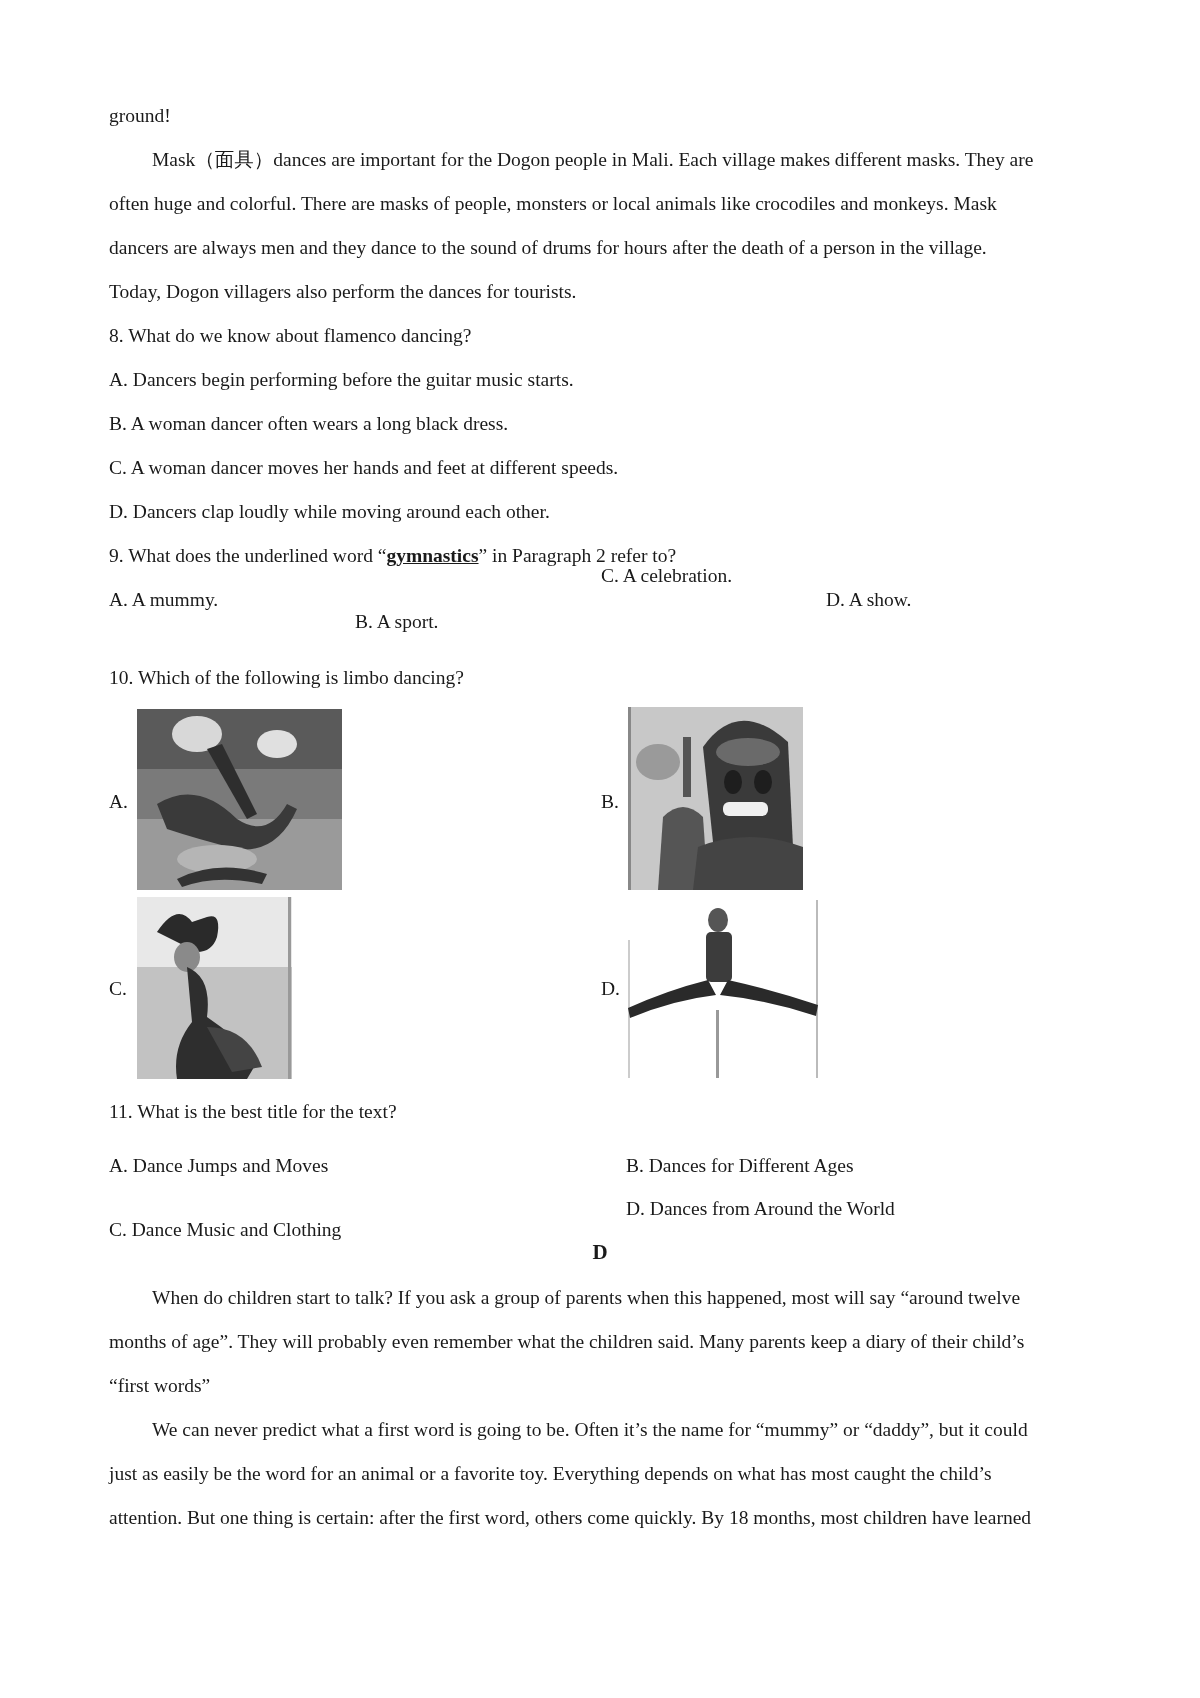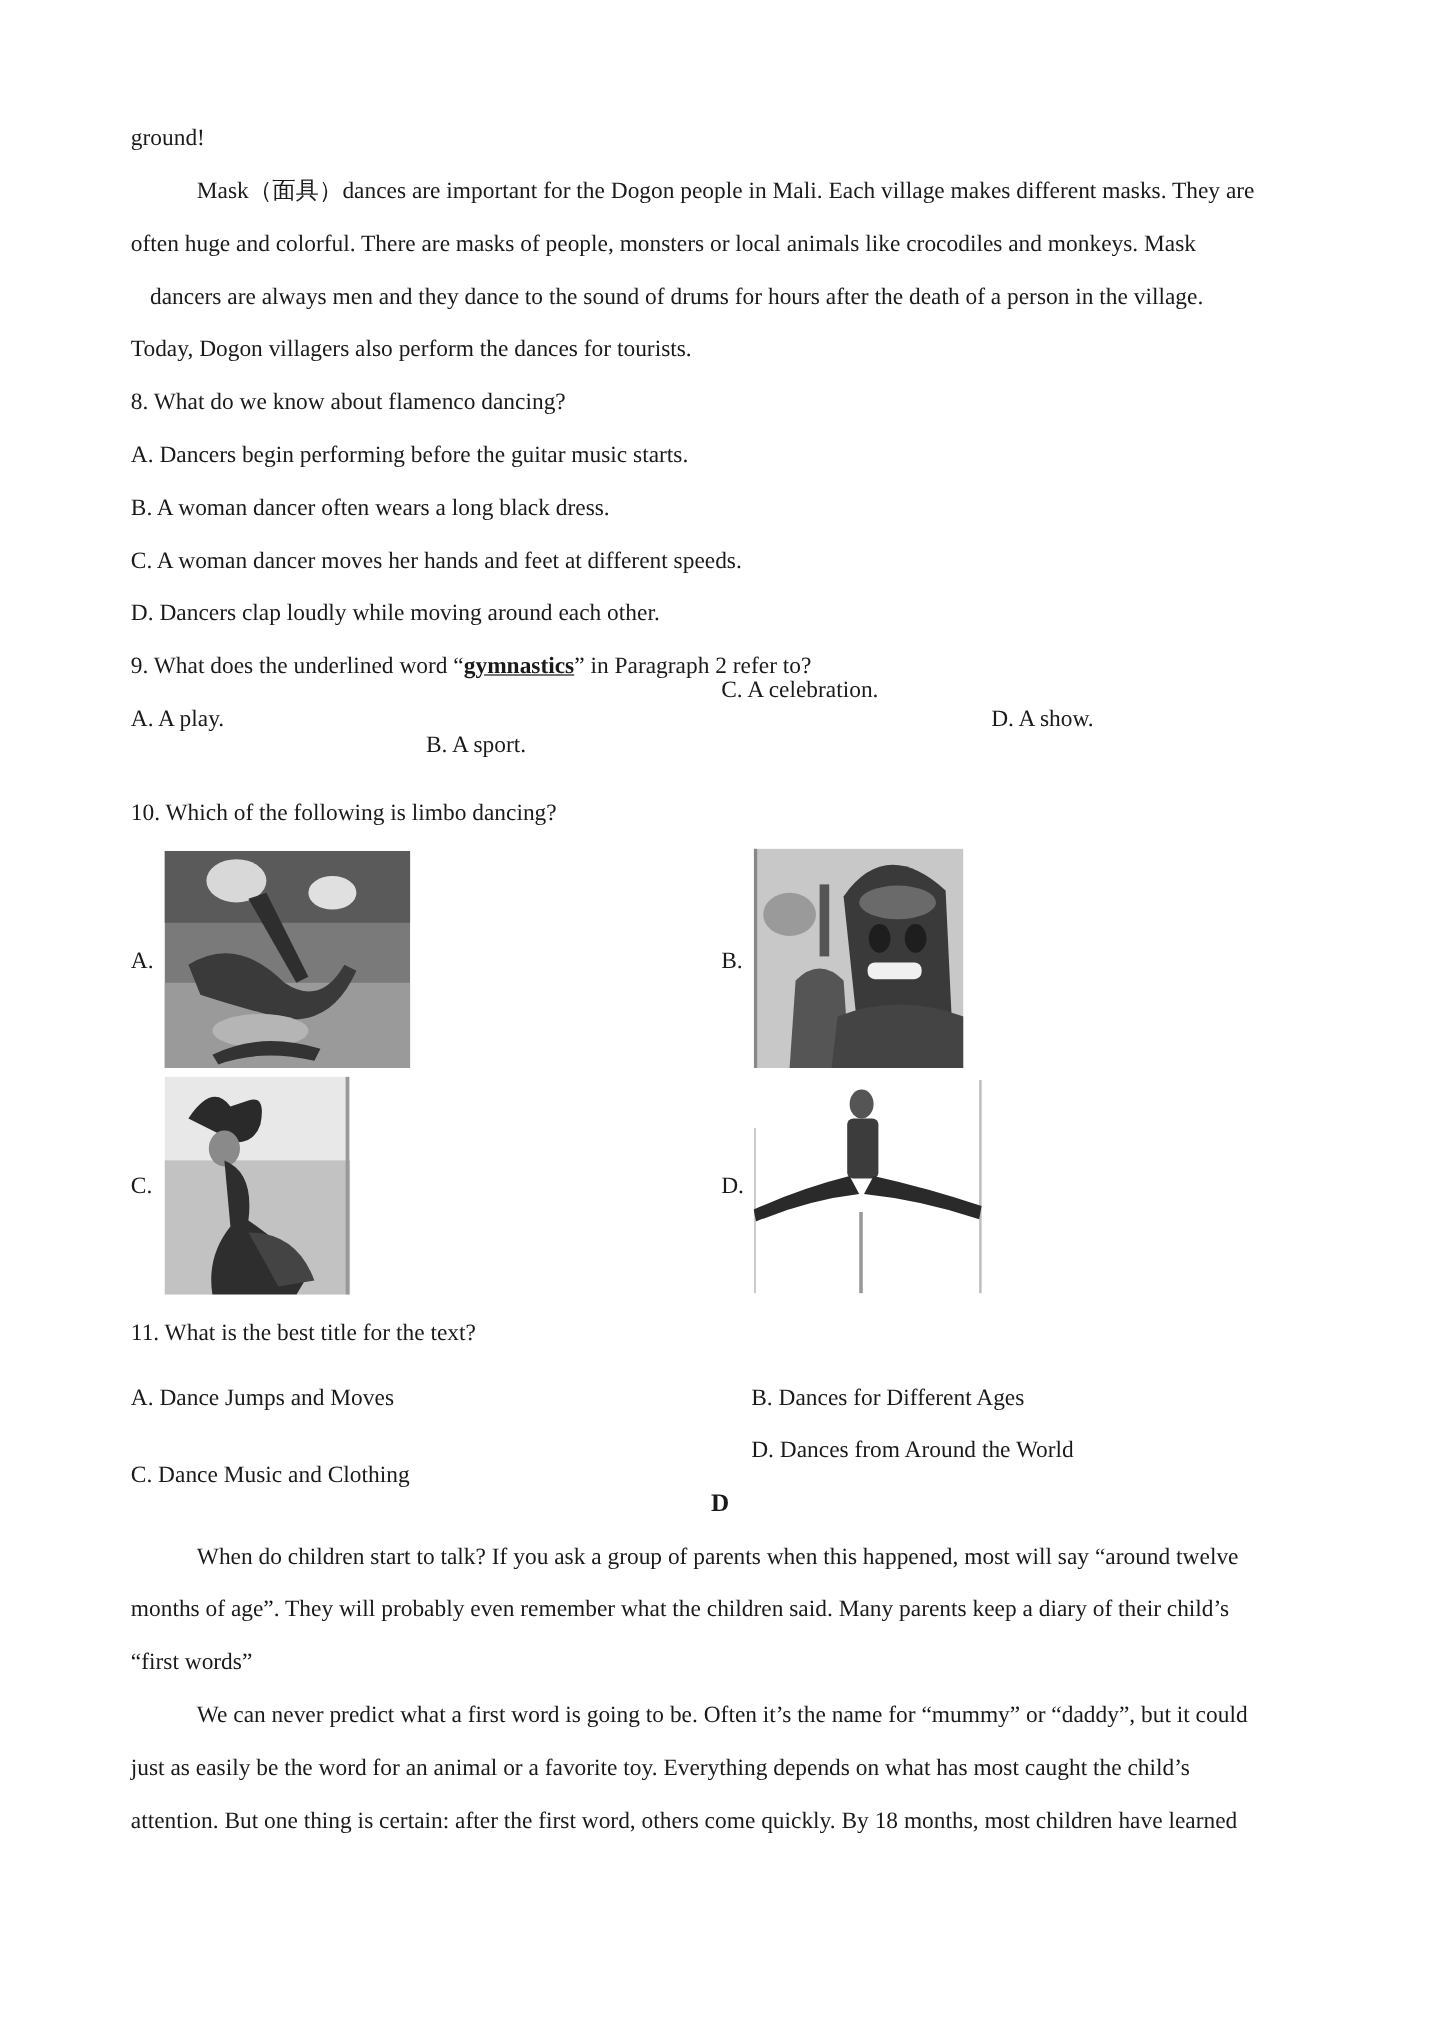--- a/index.html
+++ b/index.html
@@ -2,54 +2,54 @@
 <html><head>
   <meta charset="utf-8">
   <style>
     html, body { margin: 0; padding: 0; background: #ffffff; }
     body {
       width: 1200px; height: 1698px; position: relative; overflow: hidden;
       font-family: "Liberation Serif", "DejaVu Serif", serif;
       color: #1a1a1a; font-size: 19.5px;
     }
     .line { position: absolute; left: 109px; white-space: nowrap; line-height: 24px; }
-    .indent { left: 164px; }
+    .indent { left: 152px; }
     .col2 { left: 626px; }
     .col-b { left: 355px; margin-top: 22px; }
     .col-c { left: 601px; }
     .col-d { left: 826px; }
     .center-h { position: absolute; left: 0; width: 1200px; text-align: center; font-weight: bold; font-size: 21px; }
     u.ul { font-weight: bold; text-decoration: underline; }
     .opt-label { position: absolute; line-height: 24px; }
     .pic { position: absolute; overflow: hidden; }
     .pic svg { display: block; width: 100%; height: 100%; }
   </style>
 </head>
 <body>
 
 <div class="line" style="top:104px;">ground!</div>
 
 <div>
   <div class="line indent" style="top:148px;">Mask（面具）dances are important for the Dogon people in Mali. Each village makes different masks. They are</div>
   <div class="line" style="top:192px;">often huge and colorful. There are masks of people, monsters or local animals like crocodiles and monkeys. Mask</div>
-  <div class="line" style="top:236px;margin-left:16px;">dancers are always men and they dance to the sound of drums for hours after the death of a person in the village.</div>
+  <div class="line" style="top:236px;">dancers are always men and they dance to the sound of drums for hours after the death of a person in the village.</div>
   <div class="line" style="top:280px;">Today, Dogon villagers also perform the dances for tourists.</div>
 </div>
 
 <div>
   <div class="line" style="top:324px;">8. What do we know about flamenco dancing?</div>
   <div class="line" style="top:368px;">A. Dancers begin performing before the guitar music starts.</div>
   <div class="line" style="top:412px;">B. A woman dancer often wears a long black dress.</div>
   <div class="line" style="top:456px;">C. A woman dancer moves her hands and feet at different speeds.</div>
   <div class="line" style="top:500px;">D. Dancers clap loudly while moving around each other.</div>
 </div>
 
 <div>
   <div class="line" style="top:544px;"><span>9. What does the underlined word “</span><u class="ul">gymnastics</u><span>” in Paragraph 2 refer to?</span></div>
-  <div class="line" style="top:588px;">A. A play.</div>
+  <div class="line" style="top:588px;">A. A mummy.</div>
   <div class="line col-b" style="top:588px;">B. A sport.</div>
   <div class="line col-c" style="top:564px;">C. A celebration.</div>
   <div class="line col-d" style="top:588px;">D. A show.</div>
 </div>
 
 <div>
   <div class="line" style="top:632px;margin-top:34px;">10. Which of the following is limbo dancing?</div>
 
   <div class="opt-label" style="left:109px; top:790px;">A.</div>
   <div class="pic" style="left:137px; top:709px; width:205px; height:181px;">

